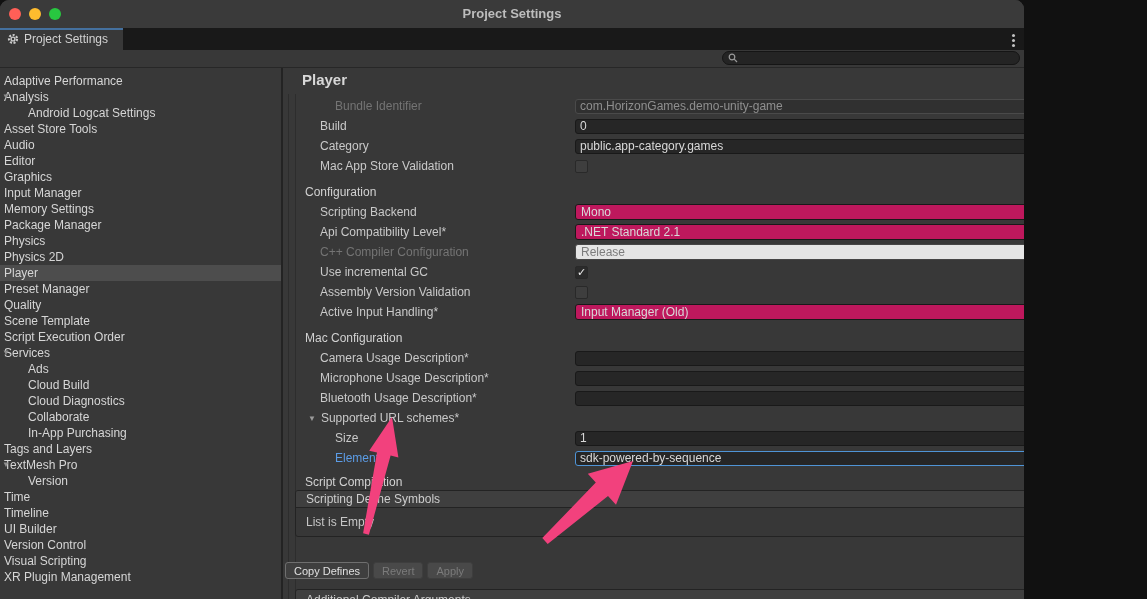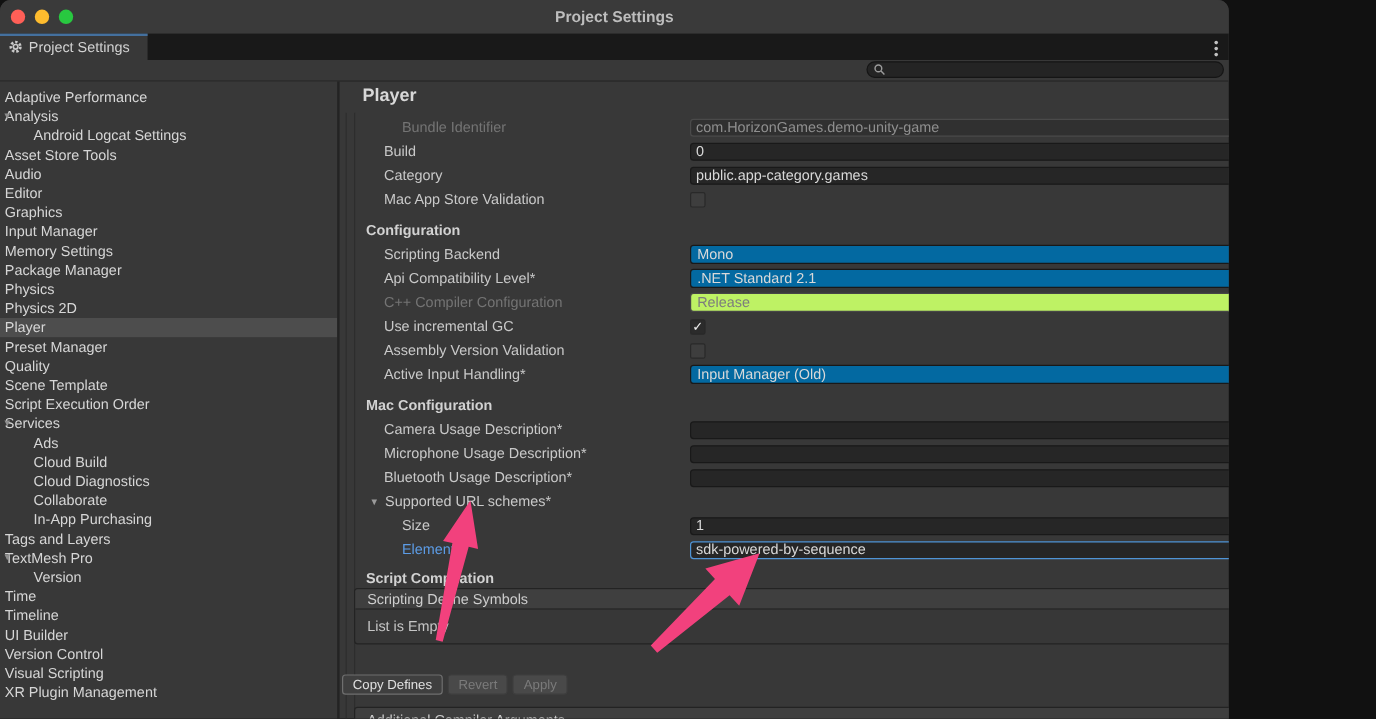--- a/index.html
+++ b/index.html
@@ -57,30 +57,30 @@
   .lbl { flex:0 0 290px; padding-left:35px; font-size:12px; color:#c9c9c9; white-space:nowrap; overflow:hidden; }
   .lbl.ind2 { padding-left:50px; }
   .lbl.dis { color:#747474; }
   .lbl.blue { color:#5c9ce6; }
   .val { flex:1; display:flex; align-items:center; }
   .tf { flex:1; height:15px; background:#262626; border:1px solid #191919; border-radius:3px;
         display:flex; align-items:center; padding:0 4px; font-size:12px; color:#d9d9d9;
         white-space:nowrap; overflow:hidden; }
   .tf.dis { background:#303030; border-color:#4a4a4a; color:#8f8f8f; }
   .tf.focus { border-color:#4f94d6; }
-  .dd { flex:1; height:16px; background:#0369a1; border:1px solid #191919; border-radius:3px;
+  .dd { flex:1; height:16px; background:#be185d; border:1px solid #191919; border-radius:3px;
         display:flex; align-items:center; padding:0 5px; font-size:12px; color:#d9d9d9; }
   .dd .arr { margin-left:auto; font-size:7px; color:#bdbdbd; }
-  .dd.dis { background:#bef264; border-color:#464646; color:#7d7d7d;justify-content:space-between; }
+  .dd.dis { background:#e5e5e5; border-color:#464646; color:#7d7d7d;justify-content:space-between; }
   .dd.dis .arr { color:#7d7d7d; }
   .cb { width:13px; height:13px; background:#3e3e3e; border:1px solid #292929; border-radius:2px;
         display:flex; align-items:center; justify-content:center; font-size:11px; color:#ececec; }
   .cb.checked { background:#2b2b2b; }
   .sec { height:20px; margin-top:6px; display:flex; align-items:center; padding-left:20px;
-         font-weight:bold; font-size:12px; color:#d2d2d2; }
+         font-weight:normal; font-size:12px; color:#d2d2d2; }
   .sec.tight { height:16px; }
   .fold { }
   .fold .lbl { padding-left:23px; display:flex; align-items:center; gap:5px; }
   .fold .ftri { font-size:8px; color:#9a9a9a; }
 
   .listbox { margin-left:10px; width:825px; background:#373737; border:1px solid #232323; border-radius:3px; overflow:hidden; }
   .lb-head { height:17px; line-height:17px; background:#3f3f3f; border-bottom:1px solid #232323;
              padding-left:10px; font-size:12px; color:#cdcdcd; }
   .lb-body { height:28px; line-height:28px; padding-left:10px; font-size:12px; color:#c6c6c6; }
   .pm { width:56px; height:18px; margin:0 5px 0 auto; background:#3f3f3f; border:1px solid #232323;

